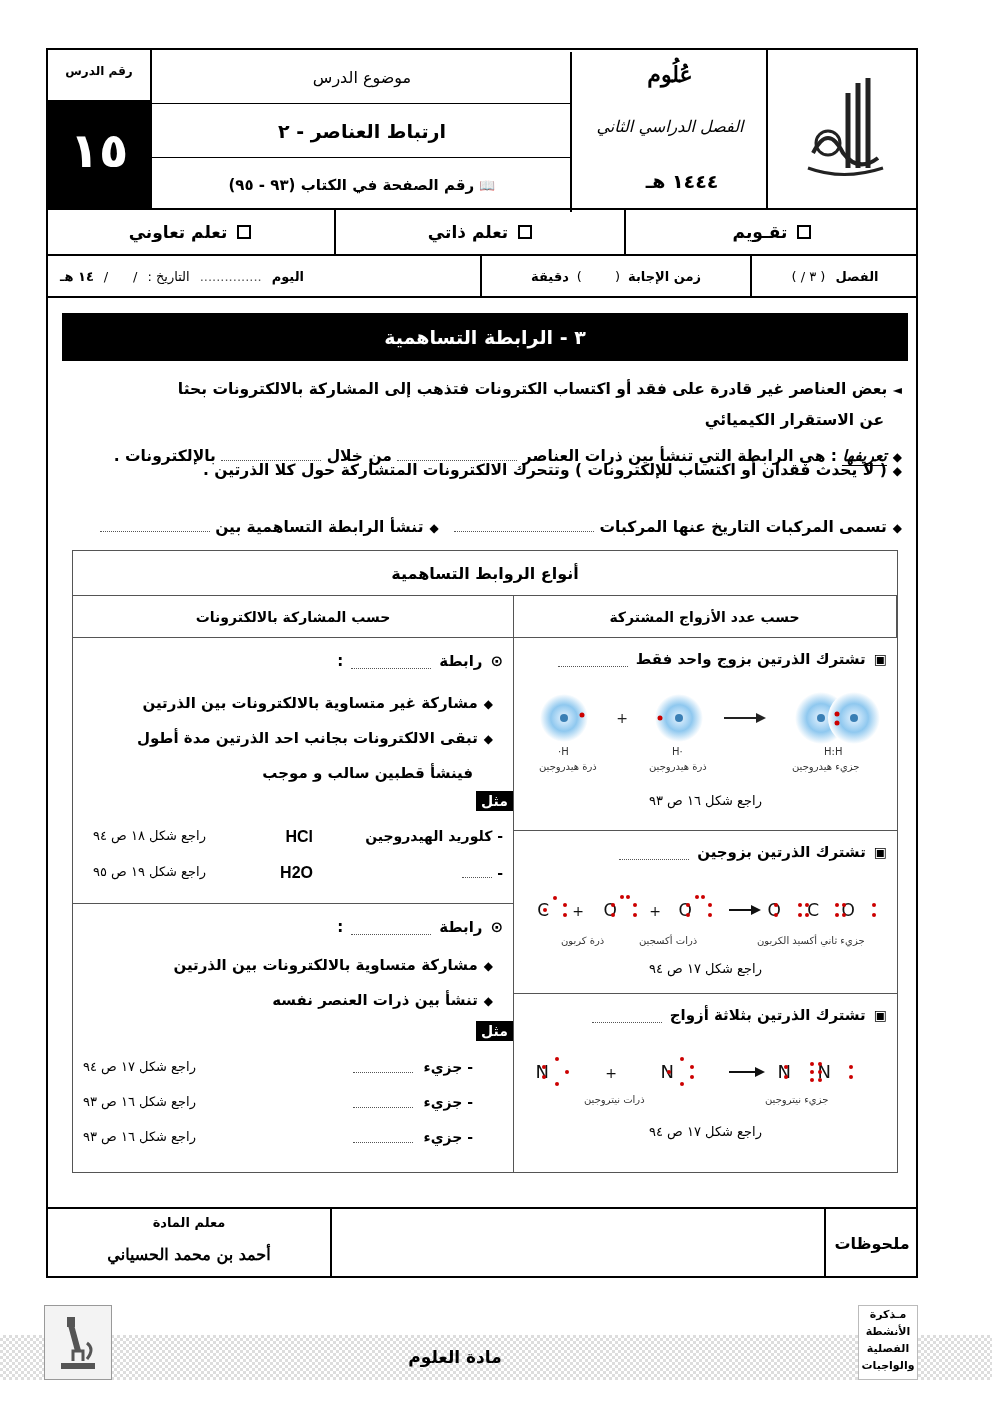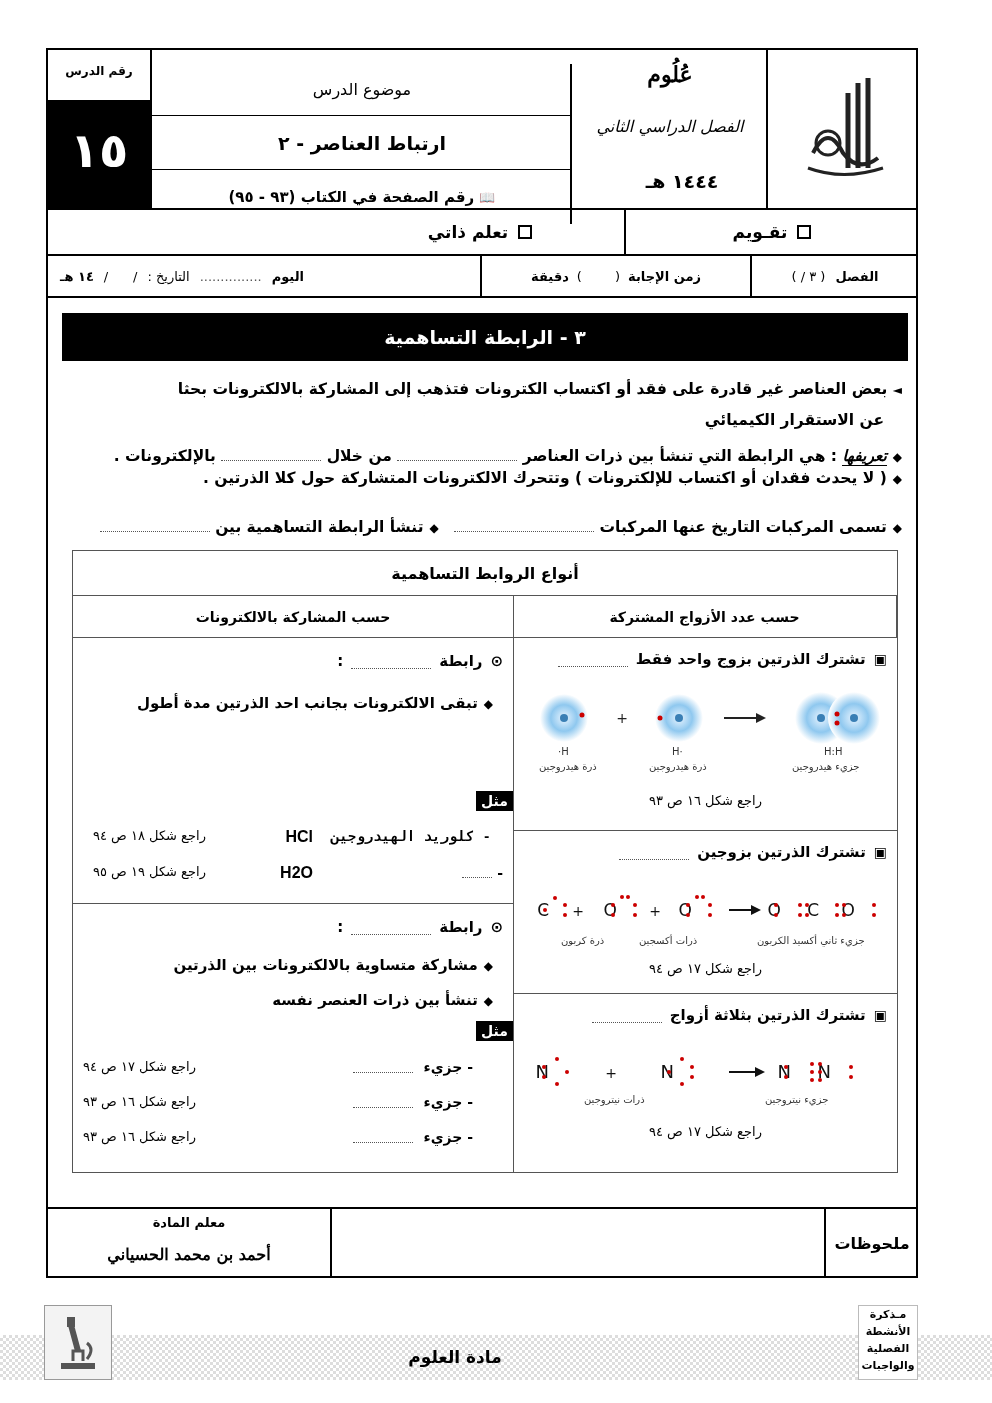--- a/index.html
+++ b/index.html
@@ -20,21 +20,21 @@
 
 <div class="page-frame"></div>
 
 <div class="abs" style="left:46px;top:48px;width:872px;height:162px;border-bottom:2px solid #000;">
 
   <div class="abs" style="left:0;top:0;width:106px;height:160px;border-left:none;border-right:2px solid #000;">
     <div class="abs bold small" style="left:0;top:16px;width:106px;text-align:center;font-size:12px;">رقم الدرس</div>
     <div class="abs bold" style="left:0;top:52px;width:106px;height:108px;background:#000;color:#fff;text-align:center;font-size:48px;line-height:100px;">١٥</div>
   </div>
 
-  <div class="abs" style="left:106px;top:16px;width:420px;height:160px;border-right:2px solid #000;padding-left:40px;">
+  <div class="abs" style="left:106px;top:4px;width:420px;height:160px;border-right:2px solid #000;padding-left:40px;">
     <div class="abs" style="left:0;top:0;width:420px;height:52px;line-height:52px;text-align:center;font-size:16px;border-bottom:1px solid #000;">موضوع الدرس</div>
     <div class="abs bold" style="left:0;top:52px;width:420px;height:54px;line-height:54px;text-align:center;font-size:19px;border-bottom:1px solid #000;">ارتباط العناصر - ٢</div>
     <div class="abs bold" style="left:0;top:106px;width:420px;height:54px;line-height:54px;text-align:center;font-size:15px;">
       <span style="font-size:13px;">📖</span>
       <span>رقم الصفحة في الكتاب (٩٣ - ٩٥)</span>
     </div>
   </div>
 
   <div class="abs" style="left:526px;top:0;width:196px;height:160px;border-right:2px solid #000;">
     <div class="abs" style="left:0;top:52px;width:196px;height:54px;line-height:54px;text-align:center;font-size:16px;font-style:italic;font-family:'DejaVu Serif',serif;">الفصل الدراسي الثاني</div>
@@ -47,20 +47,24 @@
       <path d="M60 10 L60 95 M70 5 L70 95 M50 20 L50 95" stroke="#222" stroke-width="5" fill="none"></path>
       <path d="M15 80 Q30 50 45 80 Q60 100 80 85" stroke="#222" stroke-width="4" fill="none"></path>
       <circle cx="30" cy="70" r="12" stroke="#222" stroke-width="3" fill="none"></circle>
       <path d="M10 95 Q45 108 85 95" stroke="#222" stroke-width="3" fill="none"></path>
     </svg>
     <span style="position:absolute;opacity:0;font-size:1px;">مدرسة الإمام الألوسي</span>
   </div>
 </div>
 
 <div class="abs" style="left:46px;top:210px;width:872px;height:46px;border-bottom:2px solid #000;">
+  <div class="abs" style="left:0;top:0;width:290px;height:44px;display:flex;align-items:center;justify-content:center;gap:10px;border-right:2px solid #000;">
+    <span class="chk"></span>
+    <span class="bold" style="font-size:17px;">تعلم تعاوني</span>
+  </div>
   <div class="abs" style="left:290px;top:0;width:290px;height:44px;display:flex;align-items:center;justify-content:center;gap:10px;border-right:2px solid #000;">
     <span class="chk"></span>
     <span class="bold" style="font-size:17px;">تعلم ذاتي</span>
   </div>
   <div class="abs" style="left:580px;top:0;width:292px;height:44px;display:flex;align-items:center;justify-content:center;gap:10px;">
     <span class="chk"></span>
     <span class="bold" style="font-size:17px;">تقـويم</span>
   </div>
 </div>
 
@@ -92,21 +96,21 @@
 
 <div class="abs bold" style="right:90px;top:444px;width:820px;font-size:15.5px;line-height:24px;">
   <span class="bullet-diamond">◆</span><span class="ul">تعريفها</span>
   <span>: هي الرابطة التي تنشأ بين ذرات العناصر</span>
   <span class="dots" style="width:120px;"></span>
   <span>من خلال</span>
   <span class="dots" style="width:100px;"></span>
   <span>بالإلكترونات .</span>
 </div>
 
-<div class="abs bold" style="right:90px;top:468px;width:820px;font-size:15.5px;line-height:20px;">
+<div class="abs bold" style="right:90px;top:456px;width:820px;font-size:15.5px;line-height:29px;">
   <span class="bullet-diamond">◆</span><span>( لا يحدث فقدان أو اكتساب للإلكترونات ) وتتحرك الالكترونات المتشاركة حول كلا الذرتين .</span>
 </div>
 
 <div class="abs bold" style="right:90px;top:515px;width:820px;font-size:15.5px;line-height:24px;">
   <span class="bullet-diamond">◆</span><span>تسمى المركبات التاريخ عنها المركبات</span>
   <span class="dots" style="width:140px;"></span>
   <span class="bullet-diamond" style="margin-right:10px;">◆</span><span>تنشأ الرابطة التساهمية بين</span>
   <span class="dots" style="width:110px;"></span>
 </div>
 
@@ -260,25 +264,27 @@
   </div>
 
   <div class="abs" style="left:0;top:87px;width:440px;height:266px;border-bottom:1px solid #555;">
     <div class="abs bold" style="right:10px;top:14px;font-size:15px;display:flex;gap:8px;align-items:center;">
       <span>⊙</span>
       <span>رابطة</span>
       <span class="dots" style="width:80px;"></span>
       <span>:</span>
     </div>
     <div class="abs bold" style="right:20px;top:48px;width:420px;font-size:15px;line-height:34px;">
+      <div><span class="bullet-diamond">◆</span><span>مشاركة غير متساوية بالالكترونات بين الذرتين</span></div>
       <div><span class="bullet-diamond">◆</span><span>تبقى الالكترونات بجانب احد الذرتين مدة أطول</span></div>
+      <div style="padding-right:20px;"><span>فينشأ قطبين   سالب  و  موجب</span></div>
     </div>
     <div class="abs bold" style="right:0;top:153px;background:#000;color:#fff;font-size:14px;padding:2px 5px;">مثل</div>
     <div class="abs" style="right:10px;top:190px;width:420px;height:22px;font-size:14px;">
-      <span class="abs bold" style="right:12px;font-family:Liberation Mono, monospace;">- <span>كلوريد الهيدروجين</span></span>
+      <span class="abs bold" style="right:0;">- <span>كلوريد الهيدروجين</span></span>
       <span class="abs bold" style="right:190px;font-family:'Liberation Sans',sans-serif;font-size:16px;">HCl</span>
       <span class="abs" style="left:10px;font-size:13px;">راجع شكل ١٨ ص ٩٤</span>
     </div>
     <div class="abs" style="right:10px;top:226px;width:420px;height:22px;font-size:14px;">
       <span class="abs bold" style="right:0;">- <span class="dots" style="width:30px;"></span></span>
       <span class="abs bold" style="right:190px;font-family:'Liberation Sans',sans-serif;font-size:16px;">H2O</span>
       <span class="abs" style="left:10px;font-size:13px;">راجع شكل ١٩ ص ٩٥</span>
     </div>
   </div>
 

